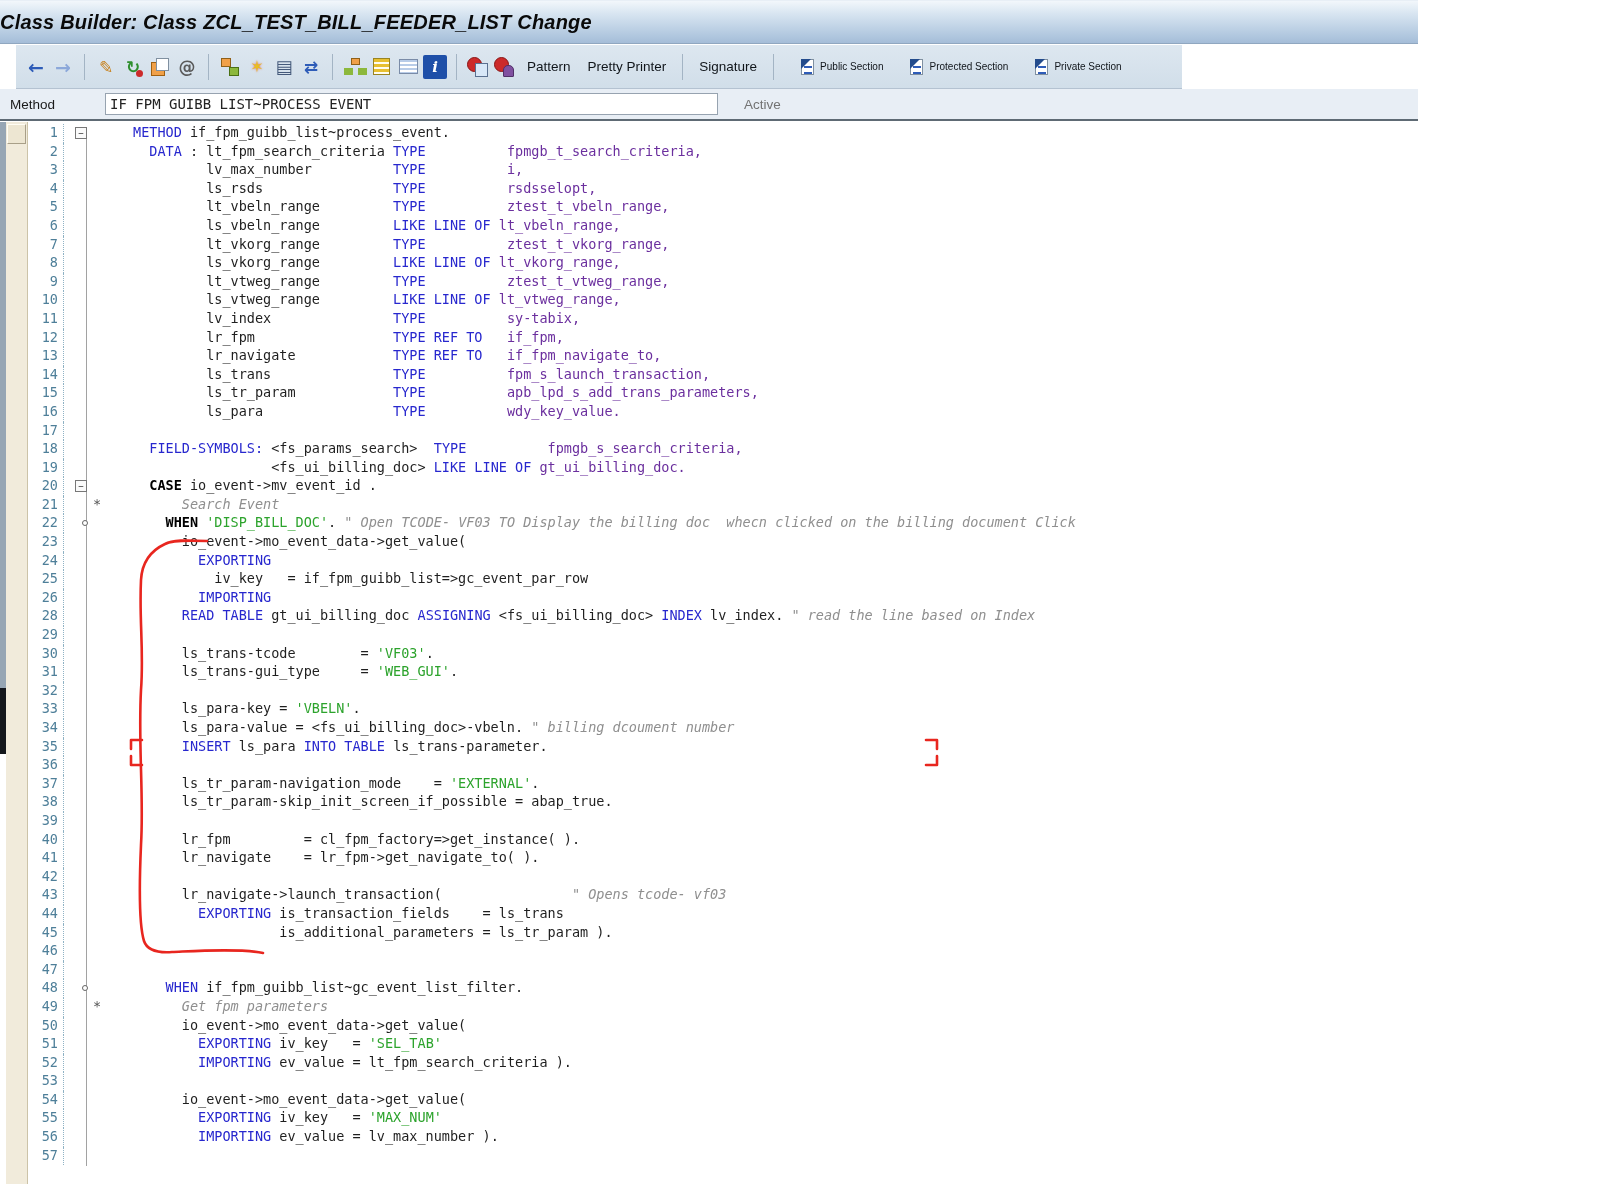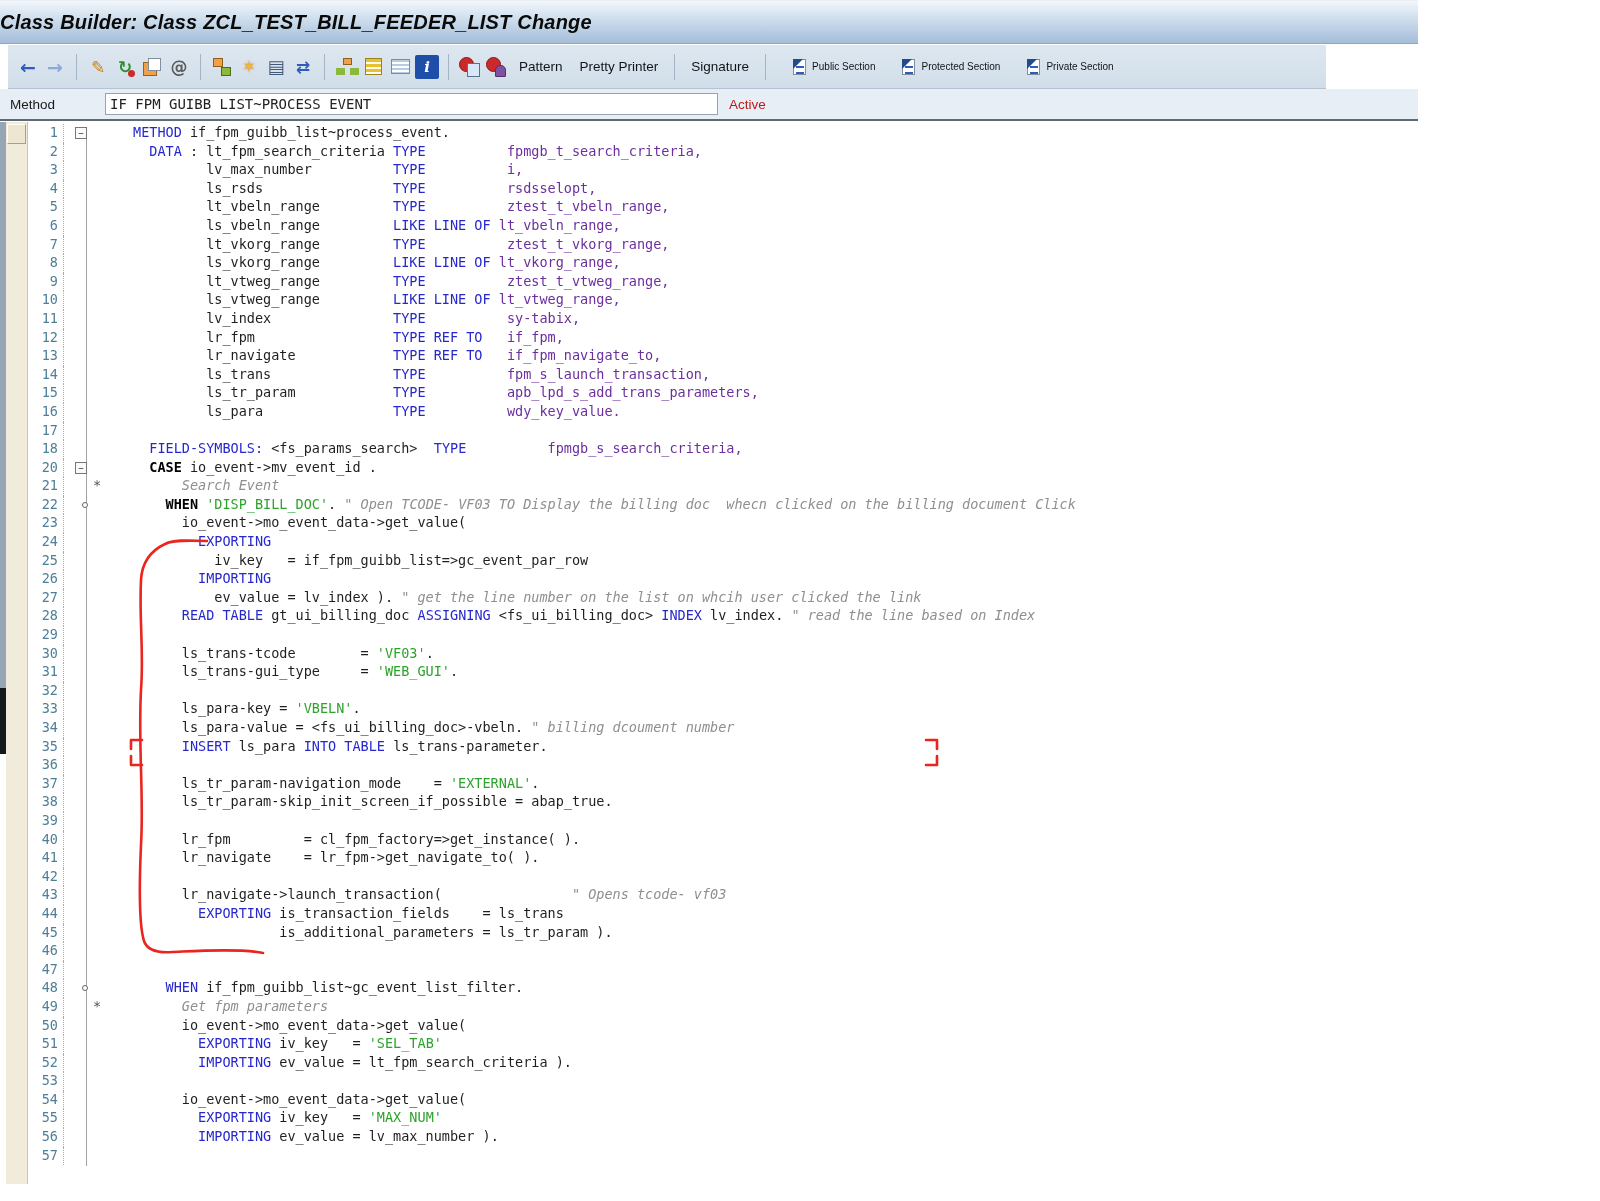--- a/index.html
+++ b/index.html
@@ -11,21 +11,21 @@
   .window{position:absolute;left:0;top:0;width:1600px;height:1201px;}
 
   
   .titlebar{position:absolute;left:0;top:0;width:1418px;height:44px;
     background:linear-gradient(#F2F7FB 0%,#D8E5F1 30%,#AFC6DE 85%,#A5BDD8 100%);
     border-top:1px solid #E8EFF6;border-bottom:1px solid #90A7C0;
     display:flex;align-items:center;}
   .titlebar h1{font-size:20px;font-weight:bold;font-style:italic;color:#0A0A0A;letter-spacing:.2px;}
 
   
-  .toolbar{position:absolute;left:8px;top:45px;width:1318px;height:44px;
+  .toolbar{position:absolute;left:16px;top:45px;width:1166px;height:44px;
     background:linear-gradient(#DDE7F0,#D1DEE9);
     border-bottom:1px solid #B4C2D1;
     display:flex;align-items:center;padding-left:8px;gap:3px;}
   .tbsep{width:1px;height:26px;background:#A3B4C4;margin:0 6px;}
   .tbi{width:24px;height:24px;display:inline-flex;align-items:center;justify-content:center;
     position:relative;cursor:pointer;font-family:"DejaVu Sans",sans-serif;}
   .tbtxt{font-size:13.5px;color:#10151A;padding:3px 7px;cursor:pointer;white-space:nowrap;}
   .tbsec{font-size:10px;color:#10151A;padding:3px 6px;margin-left:12px;cursor:pointer;
     display:inline-flex;align-items:center;white-space:nowrap;}
   .icon-back-icon::before{content:"←";color:#2E5CB8;font-weight:bold;font-size:19px;}
@@ -58,21 +58,21 @@
     background-size:8px 12px;background-position:2px 2px;background-repeat:no-repeat;}
   .docicon::before{content:"";position:absolute;left:-1px;top:-1px;width:0;height:0;
     border-style:solid;border-width:5px;border-color:#234B8C transparent transparent #234B8C;}
 
   
   .methodbar{position:absolute;left:0;top:89px;width:1418px;height:32px;background:#E8EEF5;
     border-bottom:2px solid #5E6A74;display:flex;align-items:center;}
   .methodbar .mlabel{font-size:13.5px;color:#1A1A1A;width:105px;padding-left:10px;}
   .methodbar input{width:613px;height:22px;border:1px solid #97A3B0;background:#FFF;
     font:14px "DejaVu Sans Mono",monospace;color:#222;padding:0 4px;}
-  .methodbar .mstatus{font-size:13.5px;color:#b91c1c;margin-left:11px;}
+  .methodbar .mstatus{font-size:13.5px;color:#737373;margin-left:26px;}
 
   
   .editor{position:absolute;left:0;top:121px;width:1418px;height:1064px;background:#FFF;}
   .lscroll-track{position:absolute;left:0;top:1px;width:6px;height:566px;background:#97A6B4;}
   .lscroll-thumb{position:absolute;left:0;top:567px;width:6px;height:66px;background:#14171C;}
   .gutter{position:absolute;left:6px;top:1px;width:22px;height:1062px;background:#F1EBDB;border-right:1px solid #CCC3A8;}
   .gutter-btn{position:absolute;left:1px;top:2px;width:19px;height:20px;background:#EDE6D2;
     border:1px solid;border-color:#FFFDF4 #A89F88 #A89F88 #FFFDF4;}
   .lines{position:absolute;left:28px;top:1px;width:1388px;padding-top:2px;}
   .blockline{position:absolute;left:58px;top:6px;height:1038px;border-left:1px solid #A2A2A2;z-index:1;}
@@ -246,20 +246,25 @@
           <span class="ln">17</span>
           <span class="mg"></span>
           <span class="cd"></span>
         </div>
         <div class="row">
           <span class="ln">18</span>
           <span class="mg"></span>
           <span class="cd"><span class="seg-pl">  </span><span class="seg-kw">FIELD-SYMBOLS:</span><span class="seg-pl"> &lt;fs_params_search&gt;  </span><span class="seg-kw">TYPE</span><span class="seg-pl">          </span><span class="seg-typ">fpmgb_s_search_criteria,</span></span>
         </div>
         <div class="row">
+          <span class="ln">19</span>
+          <span class="mg"></span>
+          <span class="cd"><span class="seg-pl">                 &lt;fs_ui_billing_doc&gt; </span><span class="seg-kw">LIKE LINE OF</span><span class="seg-pl"> </span><span class="seg-typ">gt_ui_billing_doc.</span></span>
+        </div>
+        <div class="row">
           <span class="ln">20</span>
           <span class="mg">
             <span class="foldbox">−</span>
           </span>
           <span class="cd"><span class="seg-pl">  </span><span class="seg-b">CASE</span><span class="seg-pl"> io_event-&gt;mv_event_id .</span></span>
         </div>
         <div class="row">
           <span class="ln">21</span>
           <span class="mg">
             <span class="mstar">*</span>
@@ -285,25 +290,20 @@
         </div>
         <div class="row">
           <span class="ln">25</span>
           <span class="mg"></span>
           <span class="cd"><span class="seg-pl">          iv_key   = if_fpm_guibb_list=&gt;gc_event_par_row</span></span>
         </div>
         <div class="row">
           <span class="ln">26</span>
           <span class="mg"></span>
           <span class="cd"><span class="seg-pl">        </span><span class="seg-kw">IMPORTING</span></span>
-        </div>
-        <div class="row">
-          <span class="ln">27</span>
-          <span class="mg"></span>
-          <span class="cd"><span class="seg-pl">          ev_value = lv_index ). </span><span class="seg-com">" get the line number on the list on whcih user clicked the link</span></span>
         </div>
         <div class="row">
           <span class="ln">28</span>
           <span class="mg"></span>
           <span class="cd"><span class="seg-pl">      </span><span class="seg-kw">READ TABLE</span><span class="seg-pl"> gt_ui_billing_doc </span><span class="seg-kw">ASSIGNING</span><span class="seg-pl"> &lt;fs_ui_billing_doc&gt; </span><span class="seg-kw">INDEX</span><span class="seg-pl"> lv_index. </span><span class="seg-com">" read the line based on Index</span></span>
         </div>
         <div class="row">
           <span class="ln">29</span>
           <span class="mg"></span>
           <span class="cd"></span>

